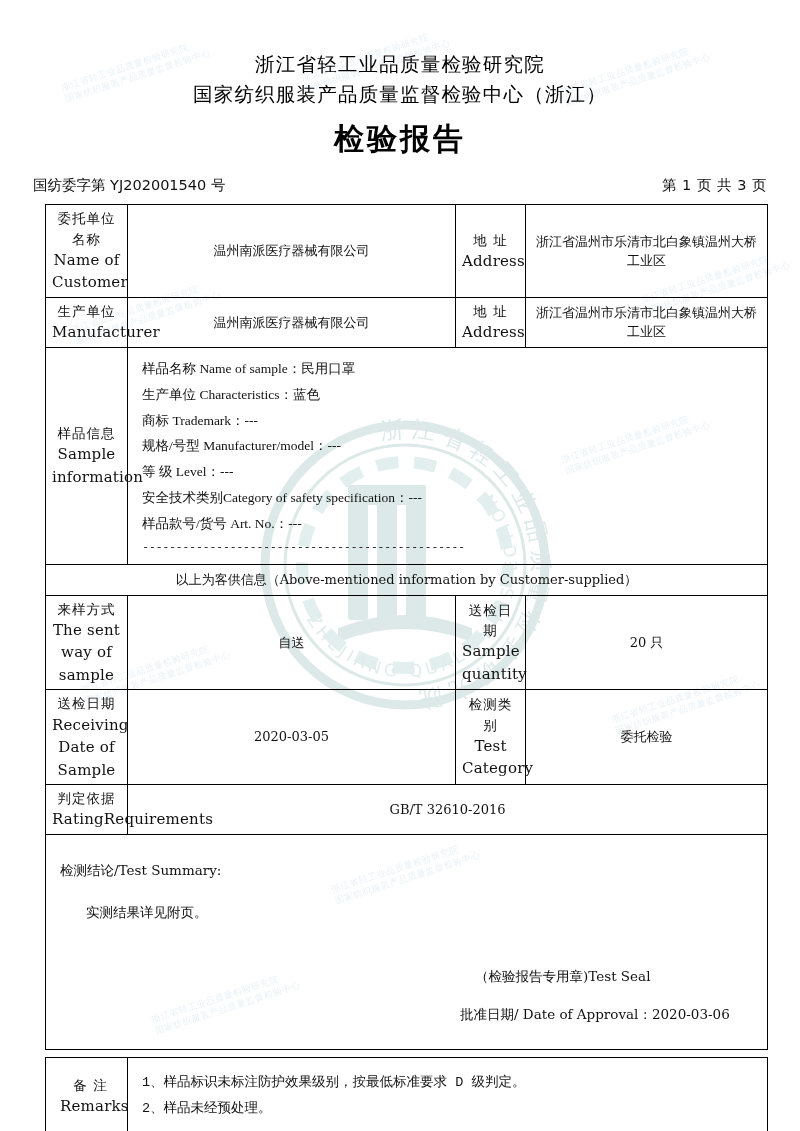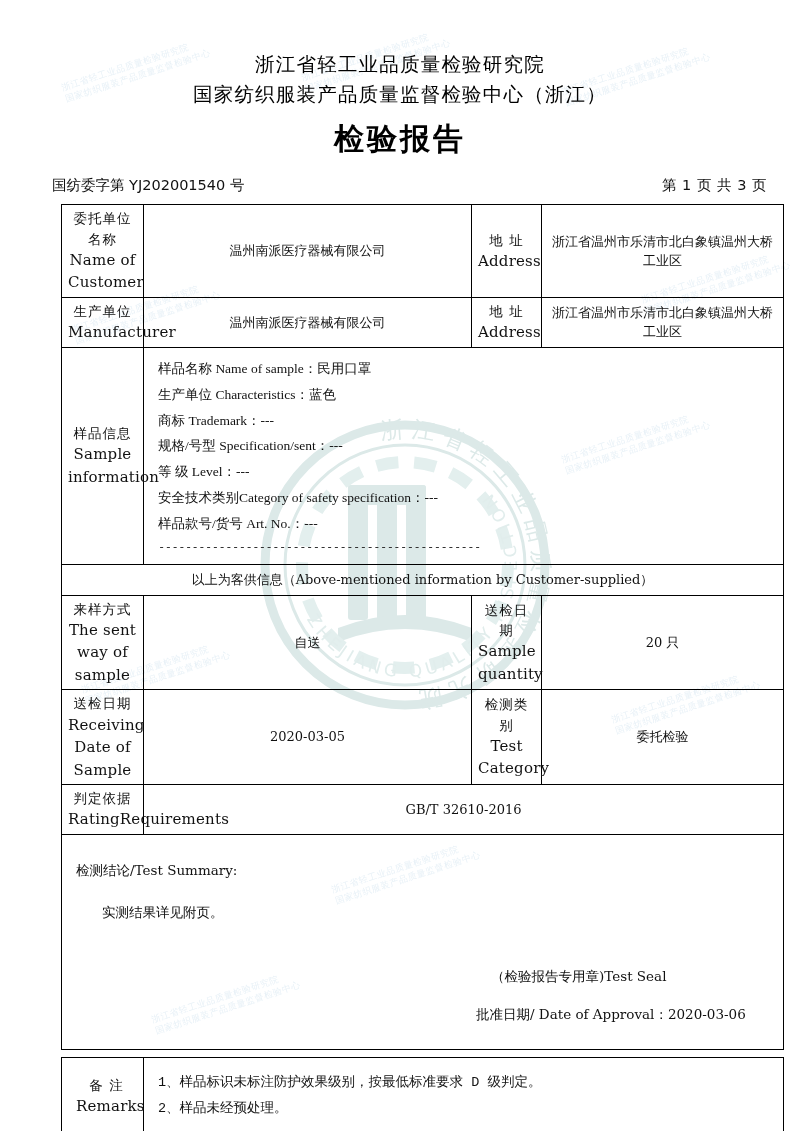--- a/index.html
+++ b/index.html
@@ -64,40 +64,39 @@
     font-size: 30px;
     font-weight: bold;
     letter-spacing: 3px;
     margin-top: 9px;
     color: #000;
   }
 
   .meta {
     position: relative;
     z-index: 2;
-    margin: 16px 33px 0 52px;
+    margin: 16px 33px 0 33px;
     display: flex;
     justify-content: space-between;
     align-items: baseline;
     font-size: 14.5px;
     font-family: "DejaVu Sans", sans-serif;
   }
   .meta-right { letter-spacing: .5px; }
 
   
   .tbl-wrap {
     position: relative;
     z-index: 2;
     margin: 9px 33px 0 45px;
   }
   table.rep {
     width: 722px;
     border-collapse: collapse;
     table-layout: fixed;
-    margin-left: 16px;
   }
   table.rep td {
     border: 1px solid #000;
     padding: 3px 6px;
     vertical-align: middle;
     font-size: 13px;
     line-height: 1.5;
     background: transparent;
   }
   .c-zh {
@@ -303,21 +302,21 @@
         <tr>
           <td class="lbl">
             <span class="c-zh">样品信息</span>
             <span class="c-en">Sample</span>
             <span class="c-en">information</span>
           </td>
           <td class="sample-info" colspan="3">
             <div class="row">样品名称 Name of sample：民用口罩</div>
             <div class="row">生产单位 Characteristics：蓝色</div>
             <div class="row">商标 Trademark：---</div>
-            <div class="row">规格/号型 Specification/sent：---</div>
+            <div class="row">规格/号型 Manufacturer/model：---</div>
             <div class="row">等 级 Level：---</div>
             <div class="row">安全技术类别Category of safety specification：---</div>
             <div class="row">样品款号/货号 Art. No.：---</div>
             <div class="dashline">------------------------------------------------</div>
           </td>
         </tr>
 
         <tr class="supplied-row">
           <td colspan="4">以上为客供信息（Above-mentioned information by Customer-supplied）</td>
         </tr>

